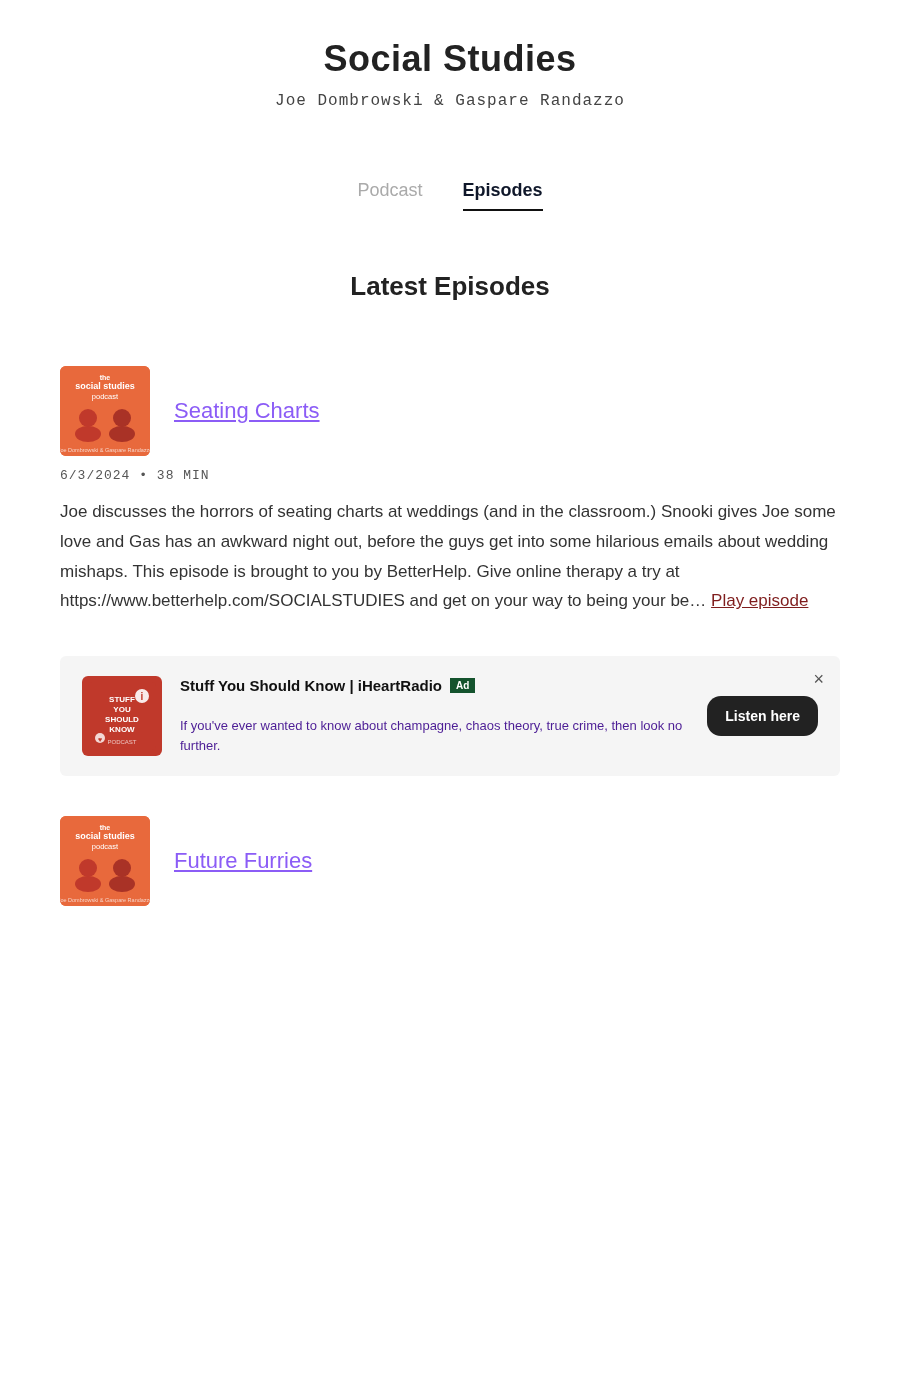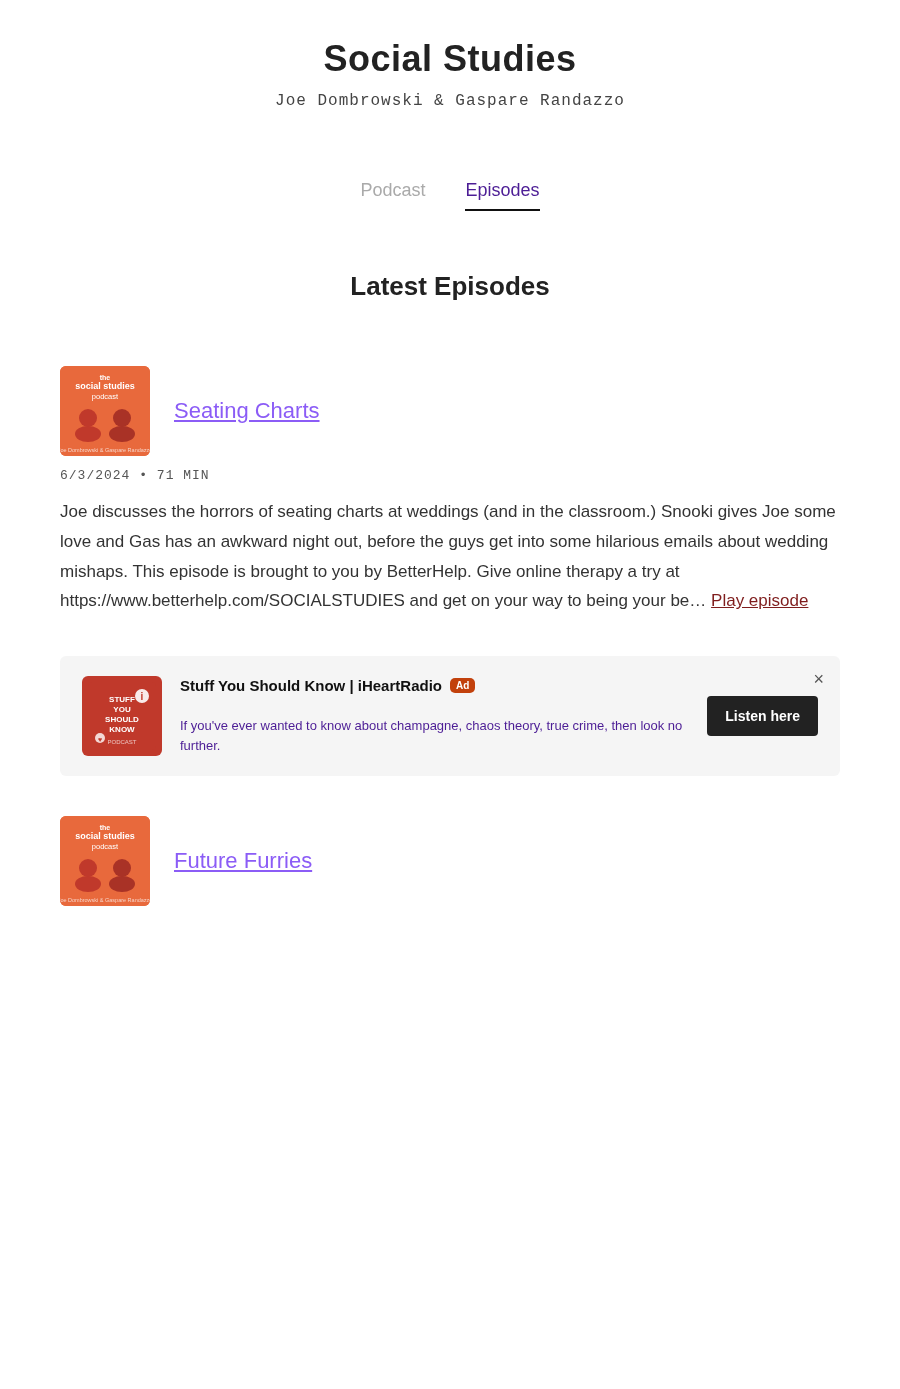--- a/index.html
+++ b/index.html
@@ -46,22 +46,22 @@
 
     .tab {
       font-size: 18px;
       padding-bottom: 8px;
       cursor: pointer;
       color: #aaa;
       text-decoration: none;
     }
 
     .tab.active {
-      color: #4c1d95;
-      font-weight: 400;
+      color: #0f172a;
+      font-weight: 700;
       border-bottom: 2px solid #111;
     }
 
     .latest-episodes-heading {
       text-align: center;
       font-size: 26px;
       font-weight: 600;
       margin-bottom: 64px;
     }
 
@@ -169,39 +169,39 @@
       margin-bottom: 22px;
     }
 
     .ad-title {
       font-size: 15px;
       font-weight: 700;
       color: #111;
     }
 
     .ad-badge {
-      background: #c2410c;
+      background: #14532d;
       color: #fff;
       font-size: 10px;
       font-weight: 700;
       padding: 2px 6px;
-      border-radius: 5px;
+      border-radius: 0;
     }
 
     .ad-description {
       font-size: 13px;
       color: #4c1d95;
       line-height: 1.5;
     }
 
     .listen-btn {
       background: #222;
       color: #fff;
       border: none;
-      border-radius: 4px;
+      border-radius: 14px;
       padding: 12px 18px;
       font-size: 14px;
       font-weight: 600;
       cursor: pointer;
       white-space: nowrap;
       flex-shrink: 0;
     }
 
     
     .episode-item-bottom {
@@ -241,21 +241,21 @@
           <circle cx="62" cy="52" r="9" fill="#a93226"></circle>
           <ellipse cx="62" cy="68" rx="13" ry="8" fill="#a93226"></ellipse>
           <text x="45" y="86" text-anchor="middle" fill="rgba(255,255,255,0.7)" font-size="5.5" font-family="Arial">Joe Dombrowski &amp; Gaspare Randazzo</text>
         </svg>
       </div>
       <a class="episode-title-link">Seating Charts</a>
     </div>
     <p class="episode-meta">
       <span>6/3/2024</span>
       <span> • </span>
-      <span>71 MIN</span>
+      <span>38 MIN</span>
     </p>
     <p class="episode-description">
       <span>Joe discusses the horrors of seating charts at weddings (and in the classroom.) Snooki gives Joe some love and Gas has an awkward night out, before the guys get into some hilarious emails about wedding mishaps. This episode is brought to you by BetterHelp. Give online therapy a try at https://www.betterhelp.com/SOCIALSTUDIES and get on your way to being your be…</span>
       <a class="play-link">Play episode</a>
     </p>
   </div>
 
   <div class="ad-banner">
     <button class="ad-close-btn">×</button>
     <div class="ad-thumbnail">

